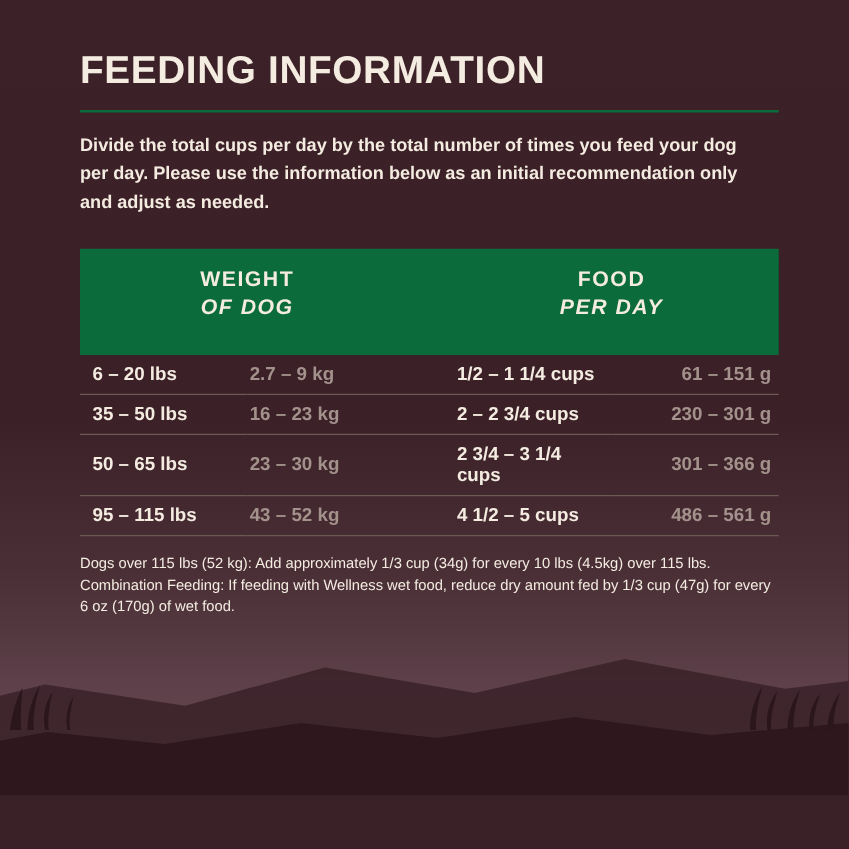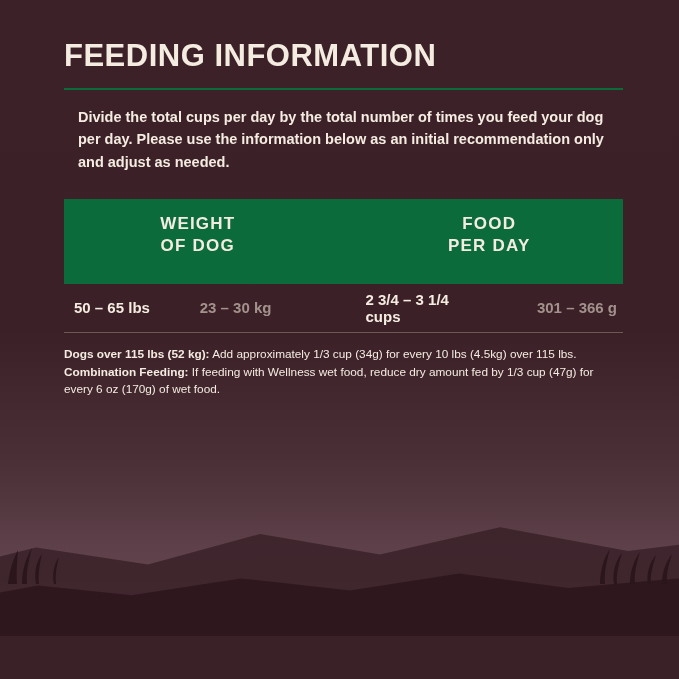--- a/index.html
+++ b/index.html
@@ -63,21 +63,21 @@
     height: 2px;
     background: #0b6b3a;
     width: 100%;
     margin-bottom: 16px;
   }
   .intro {
     color: #f4ece1;
     font-size: 14.5px;
     line-height: 1.55;
     font-weight: bold;
-    margin: 0 0 26px 14px;
+    margin: 0 0 26px 0;
     max-width: 540px;
   }
   table.feeding {
     border-collapse: collapse;
     width: 100%;
     table-layout: fixed;
   }
   table.feeding th {
     background: #0b6b3a;
     color: #f4ece1;
@@ -92,20 +92,21 @@
     background: transparent;
     width: 16px;
     padding: 0;
   }
   td.spacer-col {
     background: transparent;
     padding: 0;
   }
   .hdr-line2 {
     display: block;
+    font-style: italic;
   }
   table.feeding td {
     padding: 7px 2px 7px 2px;
     font-size: 15px;
     border-bottom: 1px solid #6d5a53;
     vertical-align: middle;
   }
   .c-lbs {
     color: #f4ece1;
     font-weight: bold;
@@ -133,21 +134,21 @@
     padding-right: 6px !important;
   }
   .notes {
     color: #f4ece1;
     font-size: 11.8px;
     line-height: 1.5;
     margin-top: 13px;
     max-width: 560px;
   }
   .notes b {
-    font-weight: bold;
+    font-weight: normal;
   }
 </style>
 </head>
 <body>
 
 <div class="panel">
 
   <div class="hill-back"></div>
   <div class="hill-front"></div>
 
@@ -181,25 +182,46 @@
           </th>
           <th class="spacer-col"></th>
           <th colspan="2">
             <span>FOOD</span>
             <span class="hdr-line2">PER DAY</span>
           </th>
         </tr>
       </thead>
       <tbody>
         <tr>
+          <td class="c-lbs">6 – 20 lbs</td>
+          <td class="c-kg">2.7 – 9 kg</td>
+          <td class="spacer-col"></td>
+          <td class="c-cups">1/2 – 1 1/4 cups</td>
+          <td class="c-g">61 – 151 g</td>
+        </tr>
+        <tr>
+          <td class="c-lbs">35 – 50 lbs</td>
+          <td class="c-kg">16 – 23 kg</td>
+          <td class="spacer-col"></td>
+          <td class="c-cups">2 – 2 3/4 cups</td>
+          <td class="c-g">230 – 301 g</td>
+        </tr>
+        <tr>
           <td class="c-lbs">50 – 65 lbs</td>
           <td class="c-kg">23 – 30 kg</td>
           <td class="spacer-col"></td>
           <td class="c-cups">2 3/4 – 3 1/4 cups</td>
           <td class="c-g">301 – 366 g</td>
+        </tr>
+        <tr>
+          <td class="c-lbs">95 – 115 lbs</td>
+          <td class="c-kg">43 – 52 kg</td>
+          <td class="spacer-col"></td>
+          <td class="c-cups">4 1/2 – 5 cups</td>
+          <td class="c-g">486 – 561 g</td>
         </tr>
       </tbody>
     </table>
 
     <p class="notes">
       <b>Dogs over 115 lbs (52 kg):</b><span> Add approximately 1/3 cup (34g) for every 10 lbs (4.5kg) over 115 lbs. </span><b>Combination Feeding:</b><span> If feeding with Wellness wet food, reduce dry amount fed by 1/3 cup (47g) for every 6 oz (170g) of wet food.</span>
     </p>
 
   </div>
 </div>

